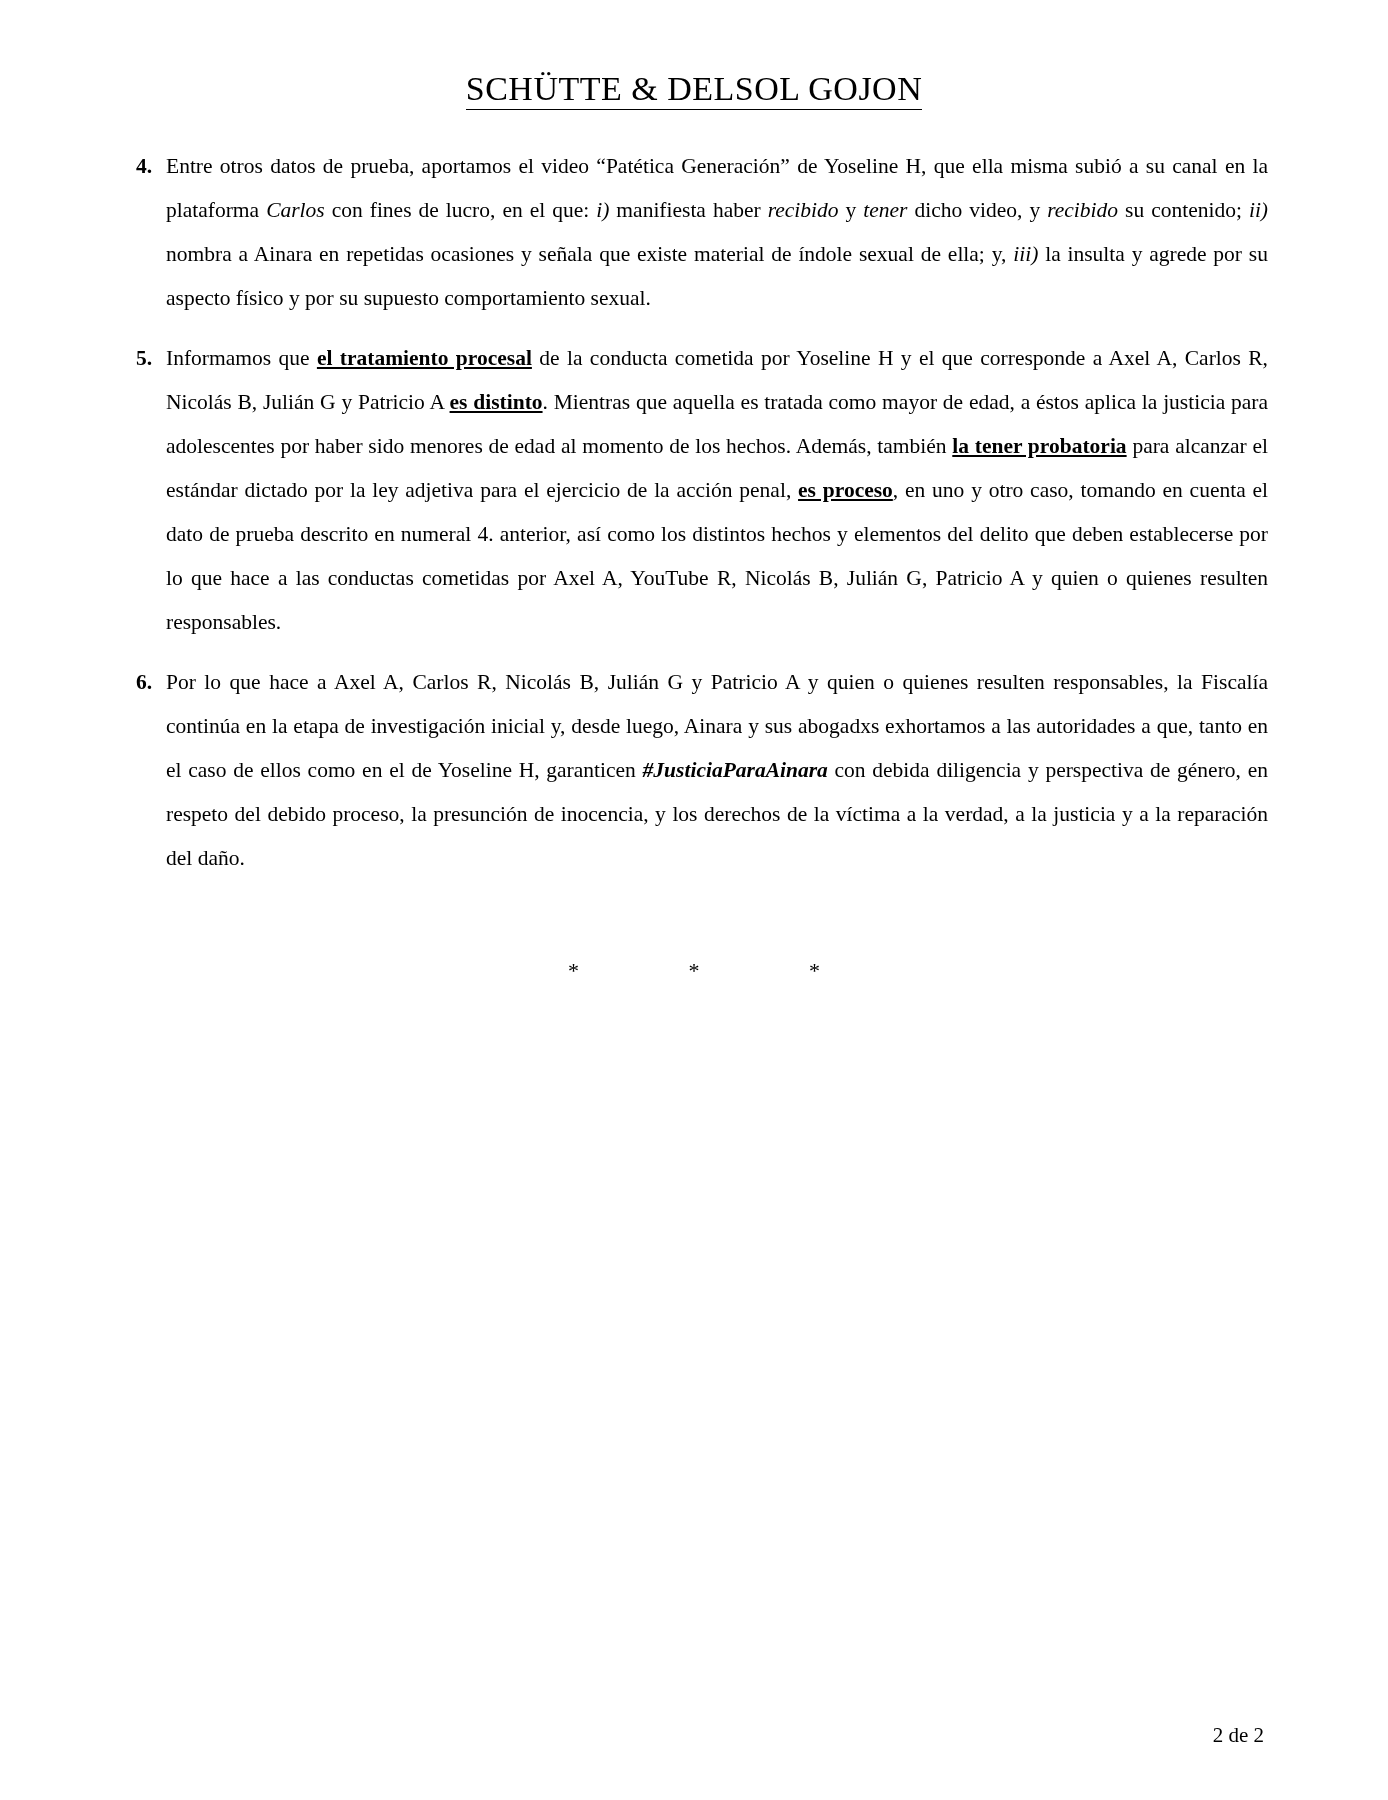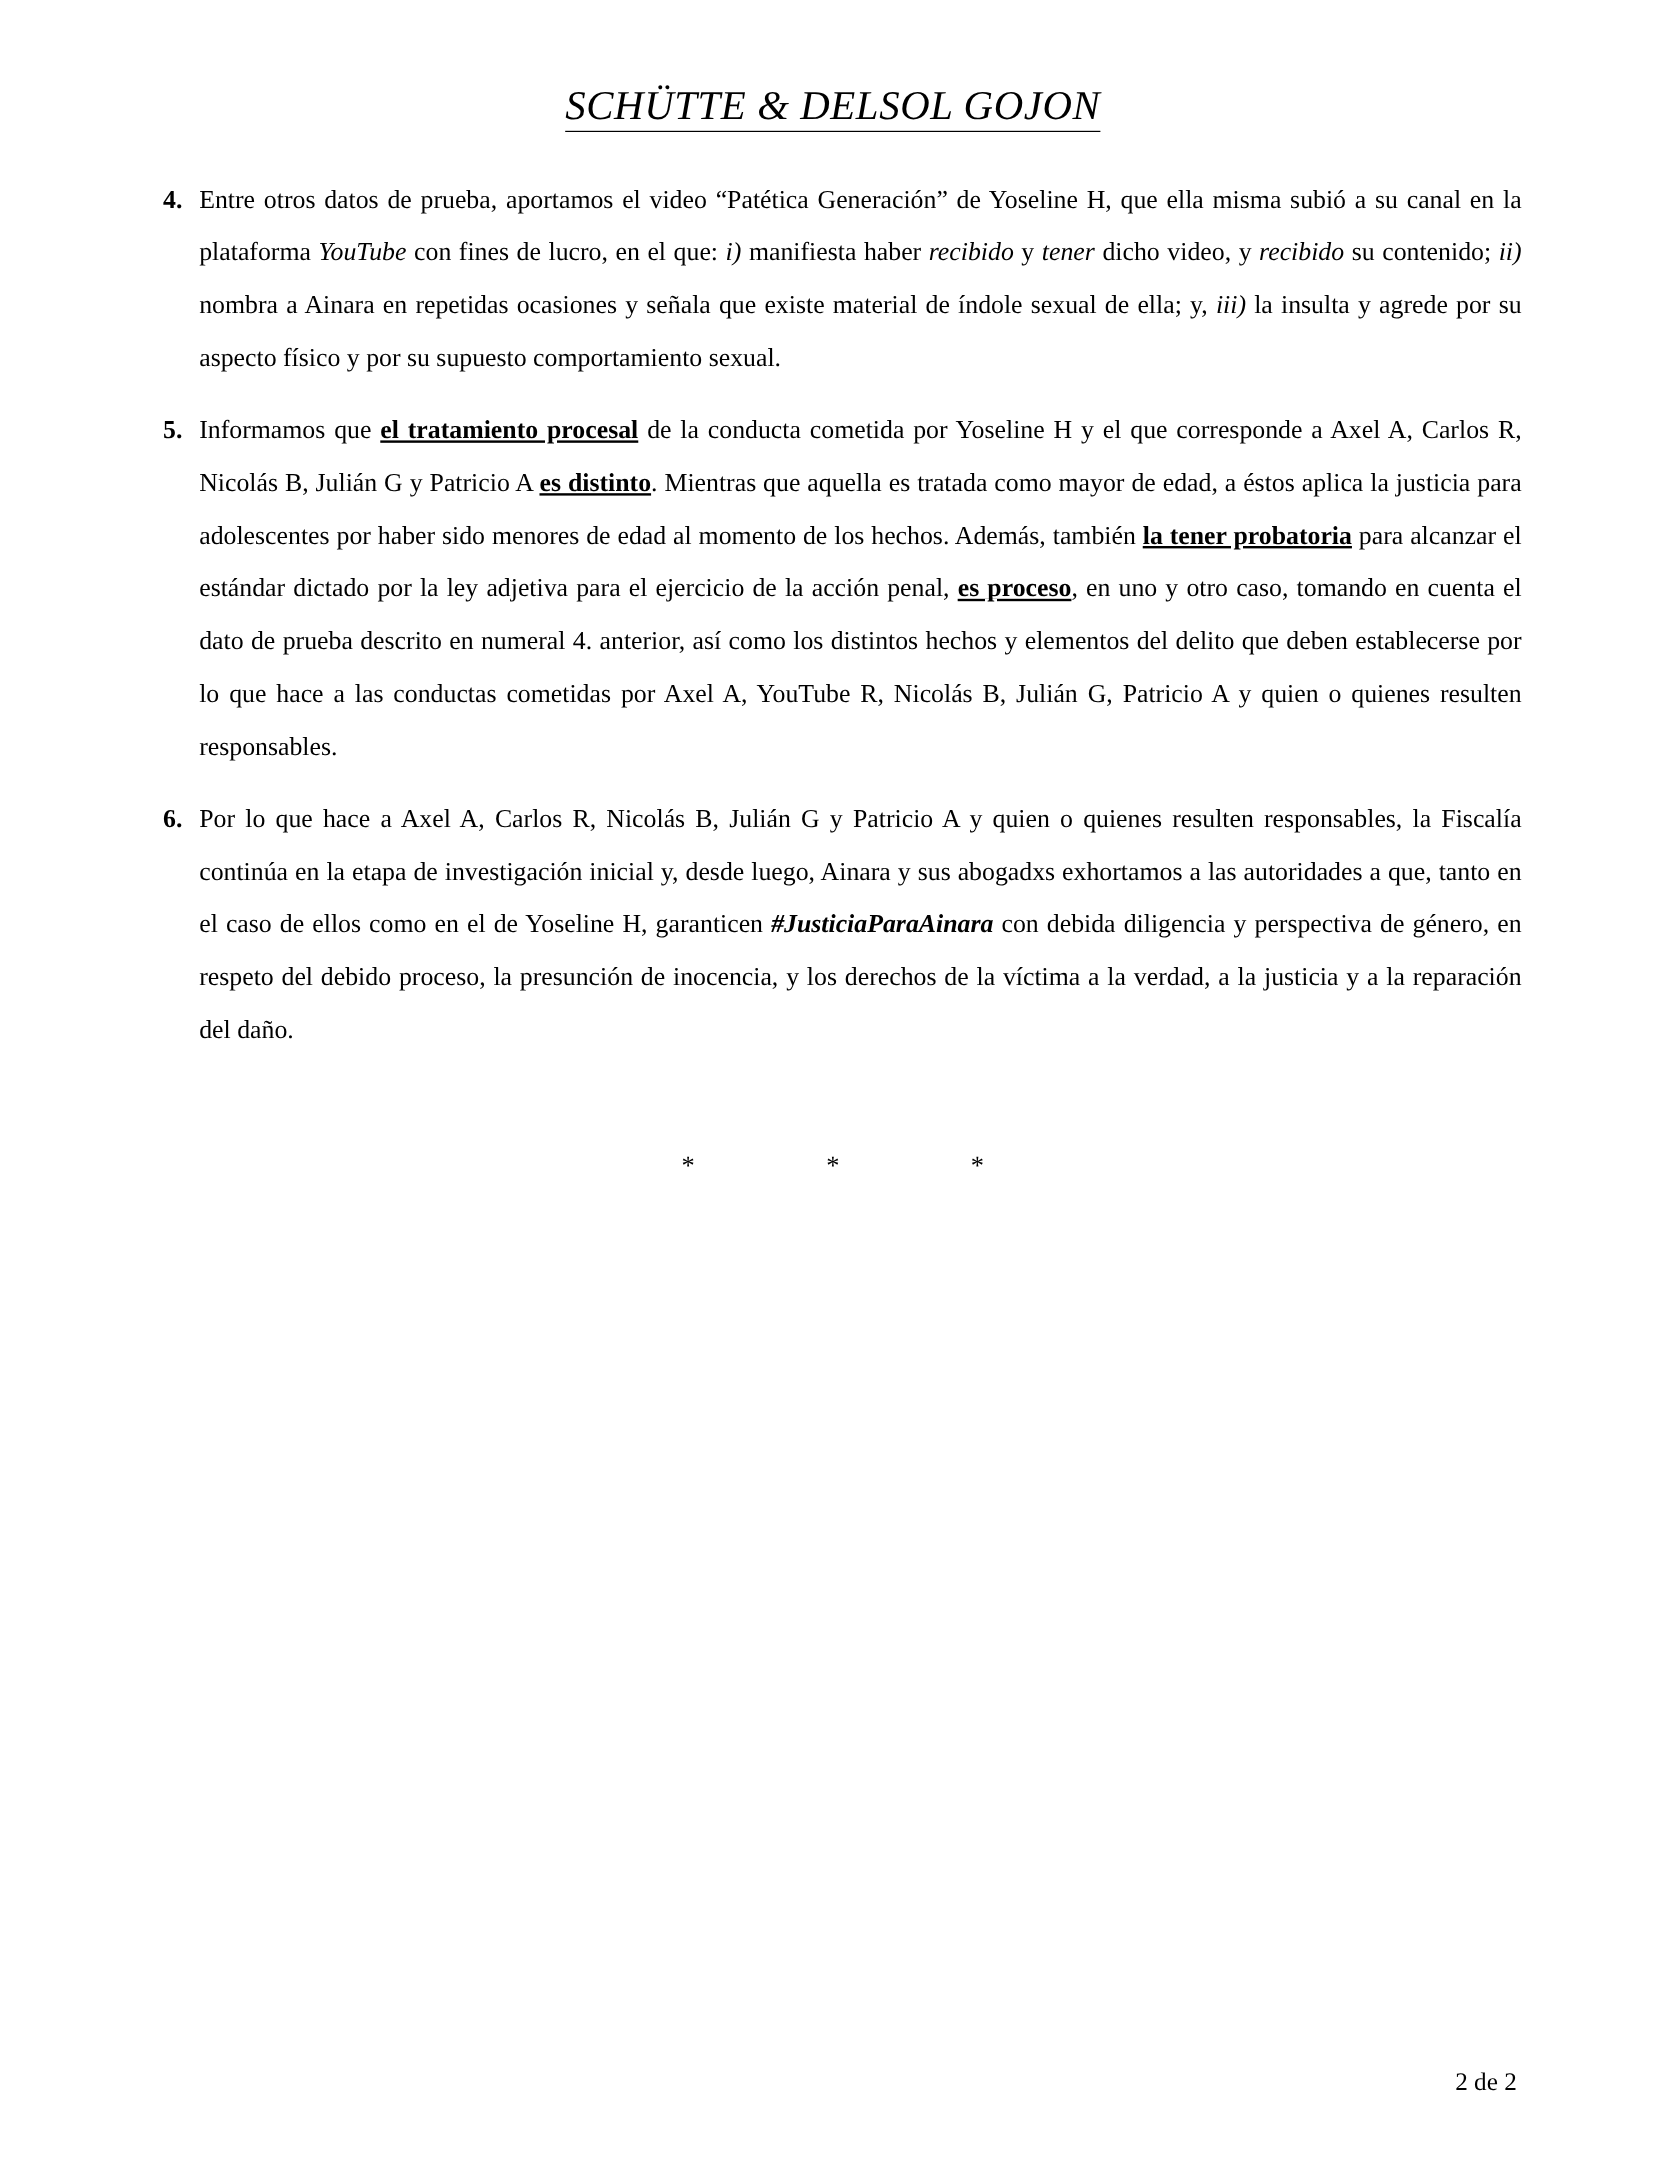--- a/index.html
+++ b/index.html
@@ -30,21 +30,20 @@
   }
   .firm-name {
     font-family: "Liberation Serif", "DejaVu Serif", serif;
     font-size: 34px;
     letter-spacing: 0.5px;
     font-weight: 400;
     display: inline-block;
     border-bottom: 1.5px solid #000;
     padding-bottom: 2px;
     line-height: 1.1;
-    font-style: italic;
   }
   .firm-sub {
     font-family: "Liberation Serif", "DejaVu Serif", serif;
     font-size: 17px;
     letter-spacing: 7px;
     margin-top: 7px;
     padding-left: 7px;
   }
   
   .content {
@@ -101,21 +100,21 @@
   <div class="letterhead">
     <div class="firm-name">SCHÜTTE &amp; DELSOL GOJON</div>
   </div>
 
   <div class="content">
 
     <div class="item">
       <div class="item-num">4.</div>
       <div class="item-text">
         Entre otros datos de prueba, aportamos el video “Patética Generación” de
-        <b>Yoseline H</b>, que ella misma subió a su canal en la plataforma <i>YouTube</i> con
+        <b>Yoseline H</b>, que ella misma subió a su canal en la plataforma <i>Carlos</i> con
         fines de lucro, en el que: <i>i)</i> manifiesta haber <i>recibido</i> y <i>tener</i> dicho video, y
         <i>recibido</i> su contenido; <i>ii)</i> nombra a <b>Ainara</b> en repetidas ocasiones y señala
         que existe material de índole sexual de ella; y, <i>iii)</i> la insulta y agrede por su
         aspecto físico y por su supuesto comportamiento sexual.
       </div>
     </div>
 
     <div class="item">
       <div class="item-num">5.</div>
       <div class="item-text">

